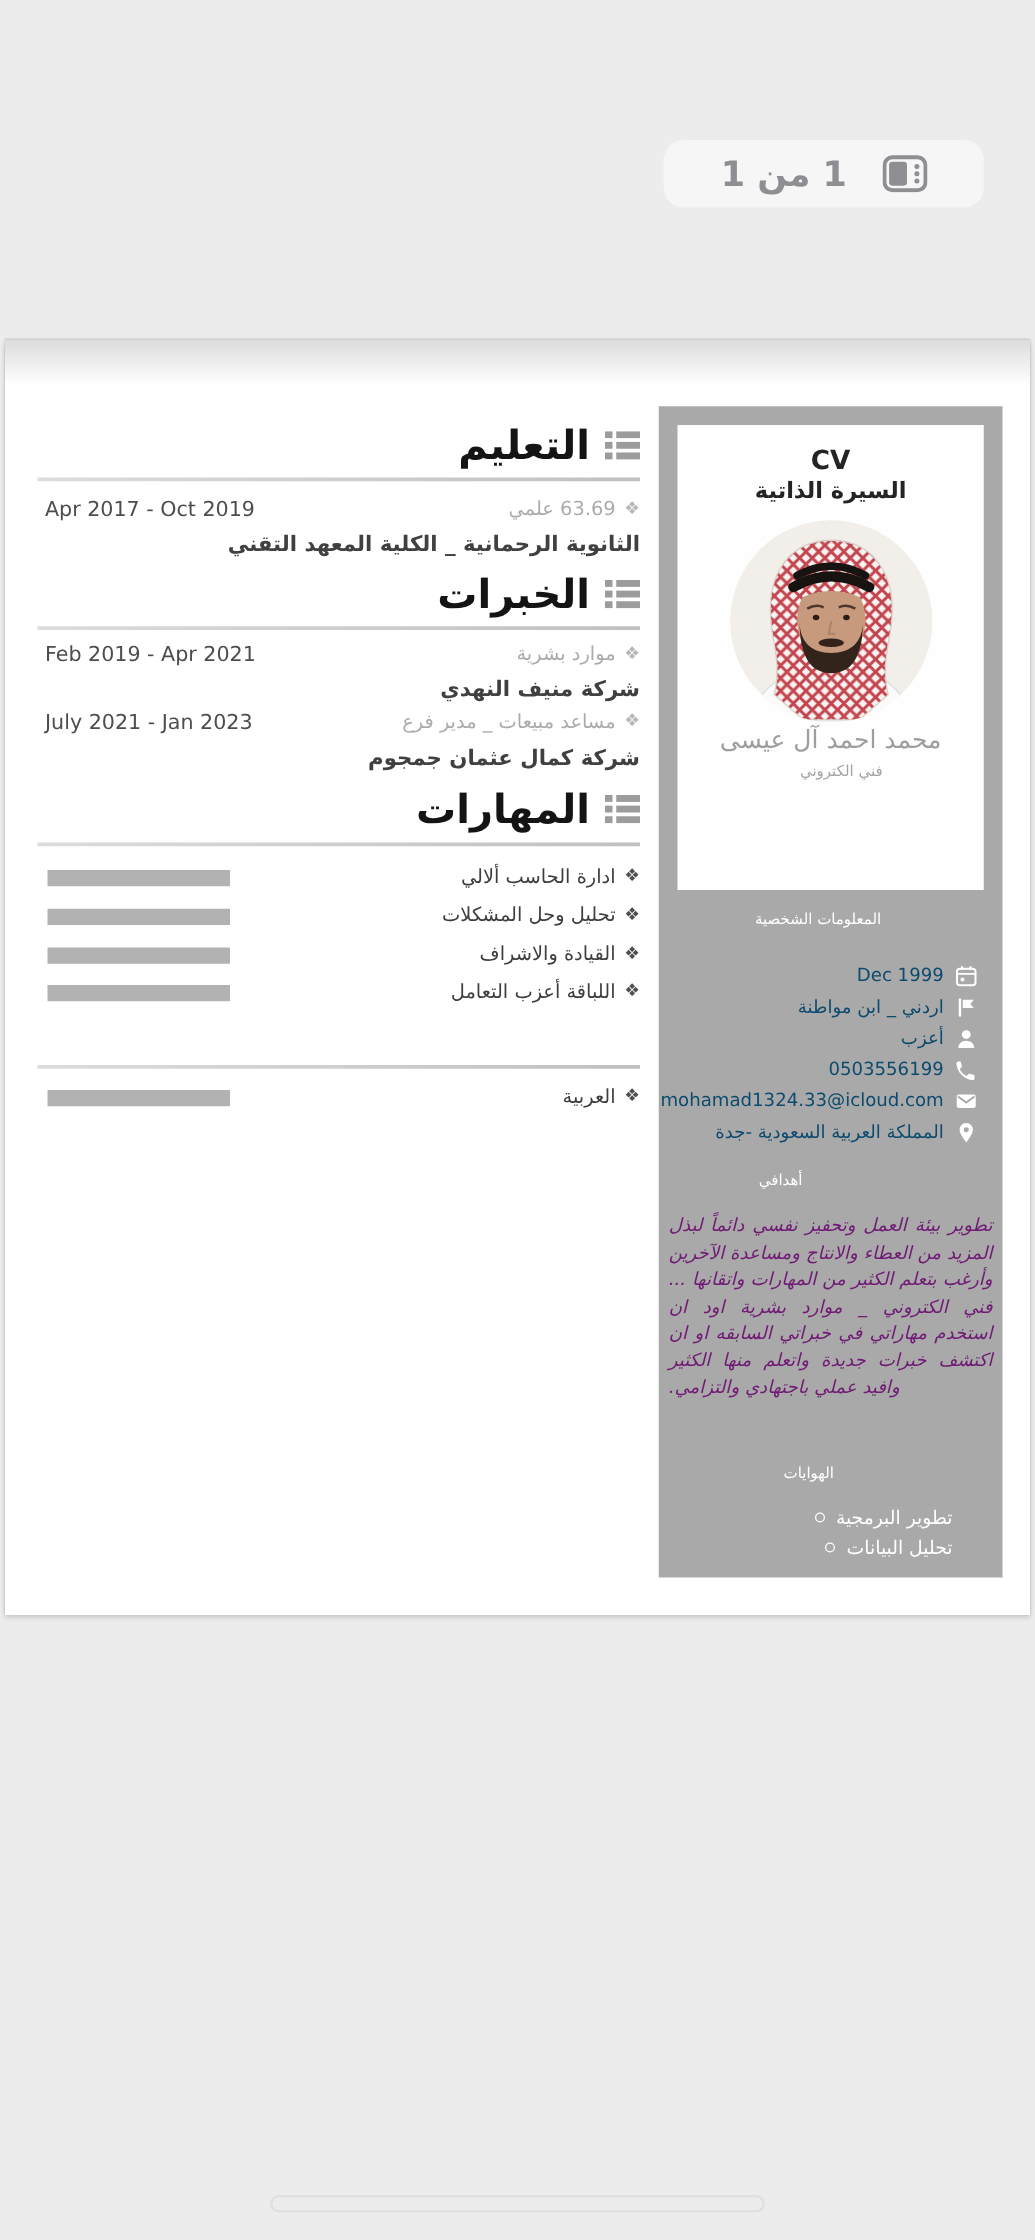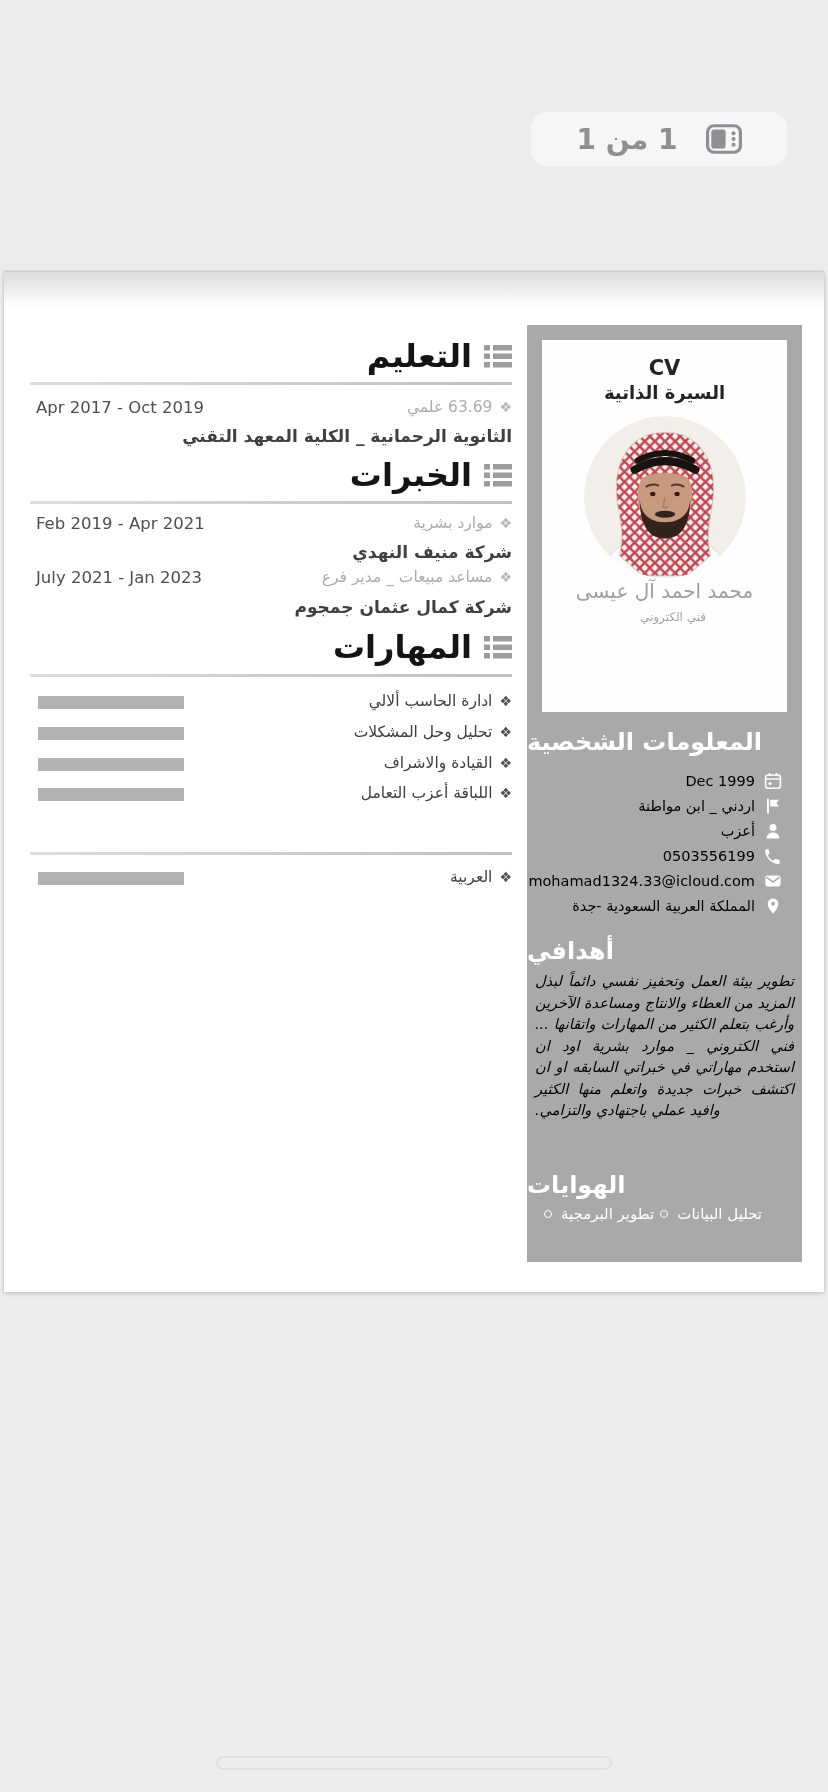--- a/index.html
+++ b/index.html
@@ -53,38 +53,38 @@
   .sidebar { position:absolute; left:523px; top:53px; width:275px; height:937px;
              background:var(--c-sidebar,#a9a9a9); }
   .id-card { position:absolute; left:15px; top:15px; width:245px; height:372px;
              background:#fefefe; text-align:center; }
   .cv-title    { margin-top:16px; font-size:21px; font-weight:bold; color:#242424; }
   .cv-subtitle { margin-top:2px;  font-size:18px; font-weight:bold; color:#242424; direction:rtl; }
   .avatar { width:162px; height:162px; margin:13px auto 0; border-radius:50%; overflow:hidden; }
   .person-name  { margin-top:1px; font-size:20px; color:#9e9e9e; direction:rtl; }
   .person-title { margin-top:7px;  font-size:12px; color:#a4a4a4; direction:rtl;padding-left:17px; }
 
-  .side-heading { position:absolute; left:0; right:0; text-align:left; color:#fff;
-                  font-weight:bold; font-size:24px; direction:rtl; }
+  .side-heading { position:absolute; left:0; right:0; text-align:center; color:#fff;
+                  font-weight:normal; font-size:12px; direction:rtl; }
   .h-info  { top:403px; padding-right:20px; }
   .h-obj   { top:612px; padding-right:80px; }
   .h-hobby { top:846px; padding-right:35px; }
 
   .info-list { position:absolute; top:443px; left:0; right:0; }
   .info-row  { display:flex; direction:rtl; align-items:center; gap:9px; height:25px;
-               padding:0 20px 0 6px; color:#000000; font-size:14.5px; }
+               padding:0 20px 0 6px; color:#0c4a6e; font-size:14.5px; }
   .info-row .val { white-space:nowrap; }
   .info-icon { width:18px; height:18px; flex:0 0 auto; }
 
   .objectives { position:absolute; top:646px; left:8px; right:8px; direction:rtl;
-                color:#000000; font-size:14.5px; line-height:21.5px; font-style:italic;
+                color:#701a75; font-size:14.5px; line-height:21.5px; font-style:italic;
                 text-align:justify; text-align-last:left; }
 
   .hobby-list { position:absolute; top:880px; right:40px; display:flex;
-                flex-direction:row; gap:6px; align-items:flex-end; }
+                flex-direction:column; gap:6px; align-items:flex-end; }
   .hobby-item { display:flex; align-items:center; gap:9px; color:#fff; font-size:15px; direction:ltr; }
   .hobby-bullet { width:8px; height:8px; border:1.5px solid #fff; border-radius:50%; flex:0 0 auto; }
 </style>
 </head>
 <body>
 
 <div class="screen">
 
   <div class="page-badge">
     <span class="badge-text">1 من 1</span>

